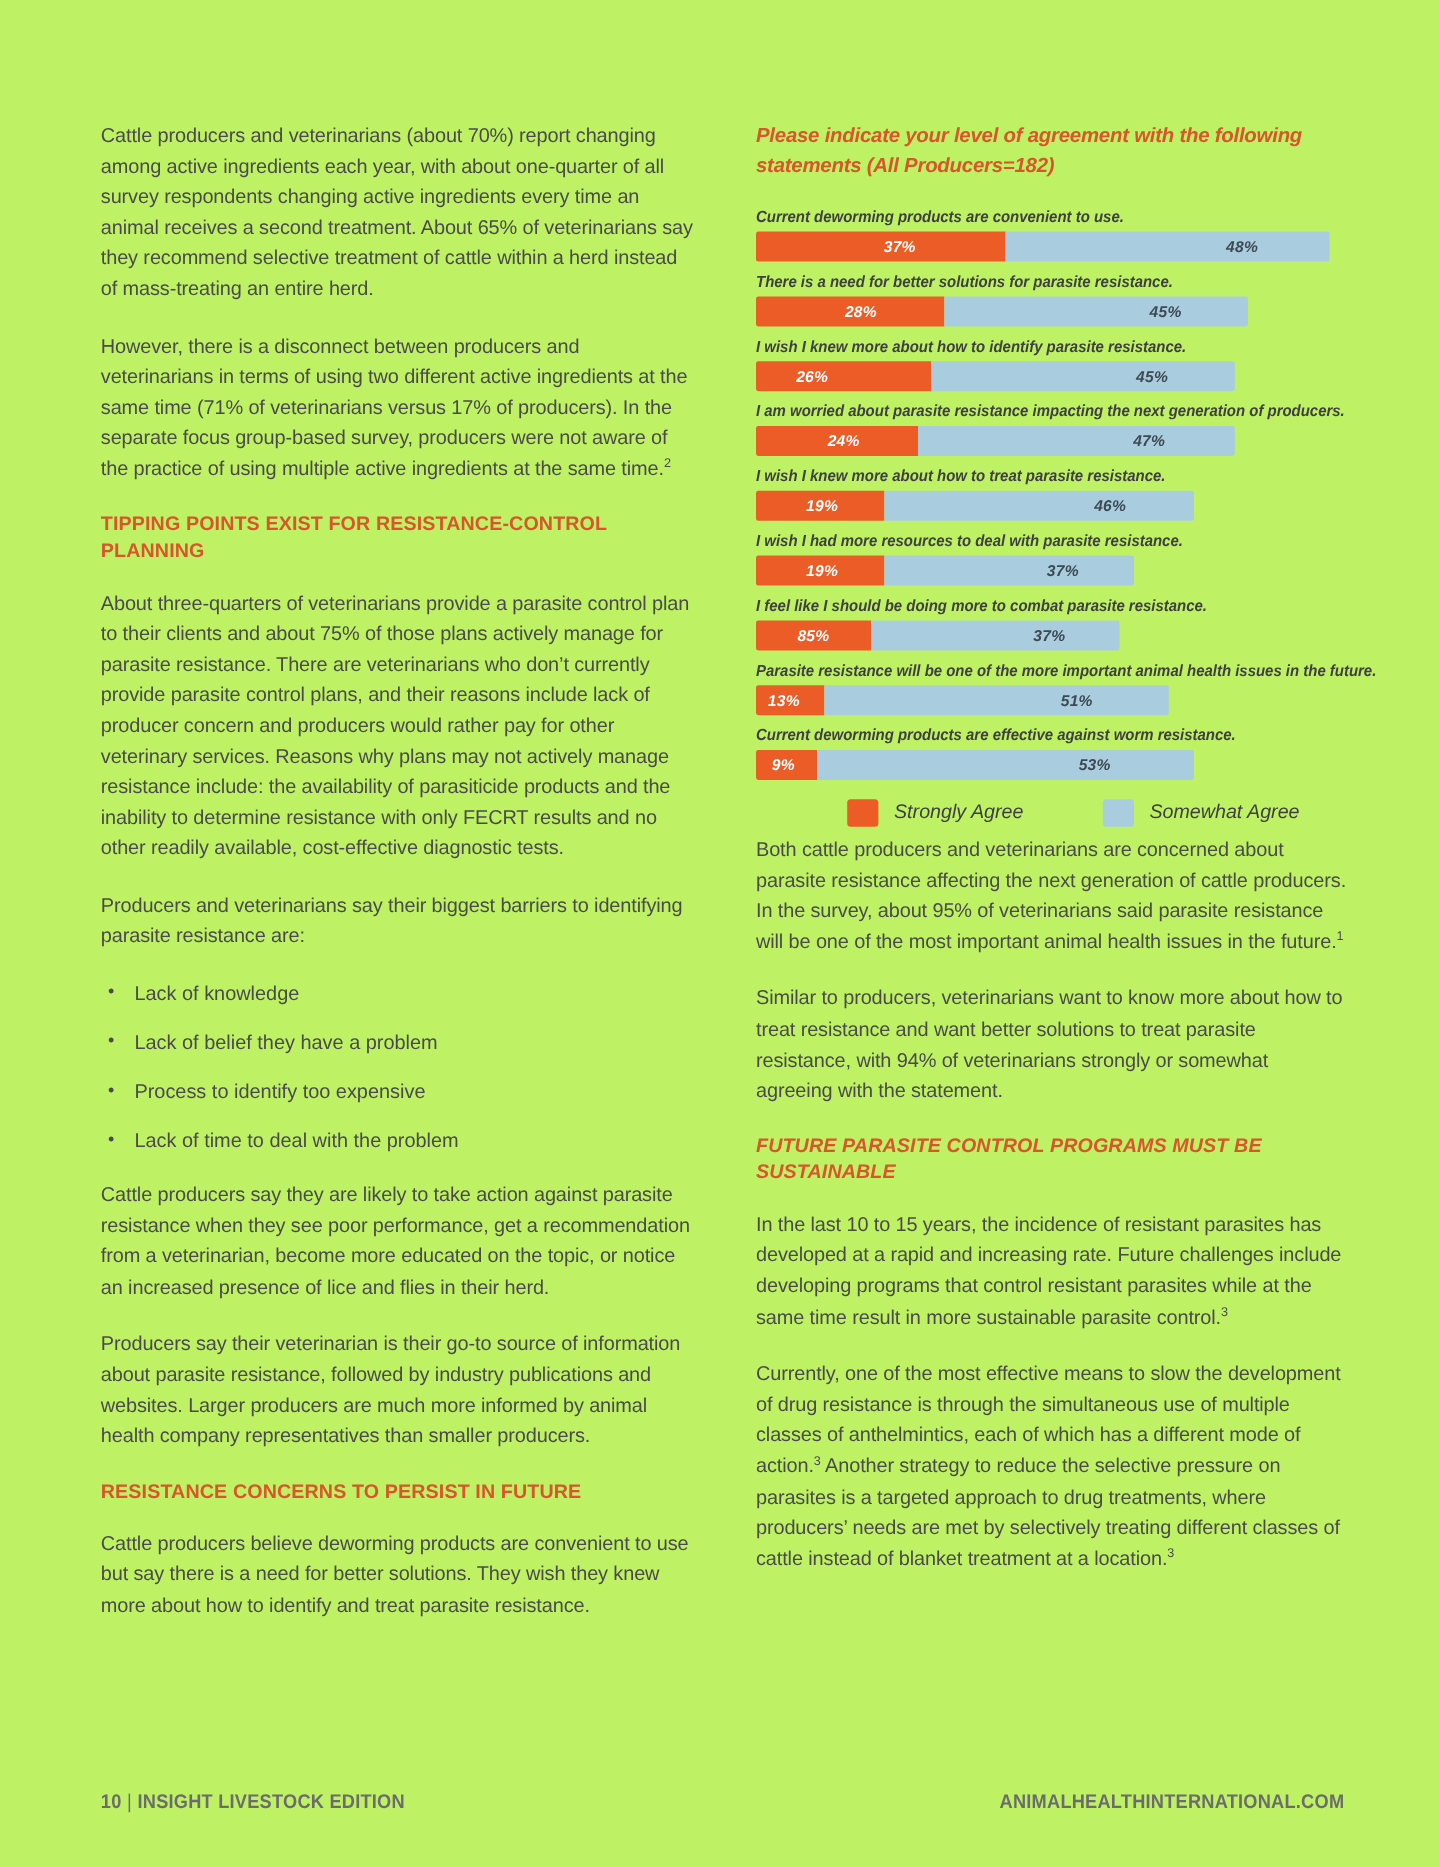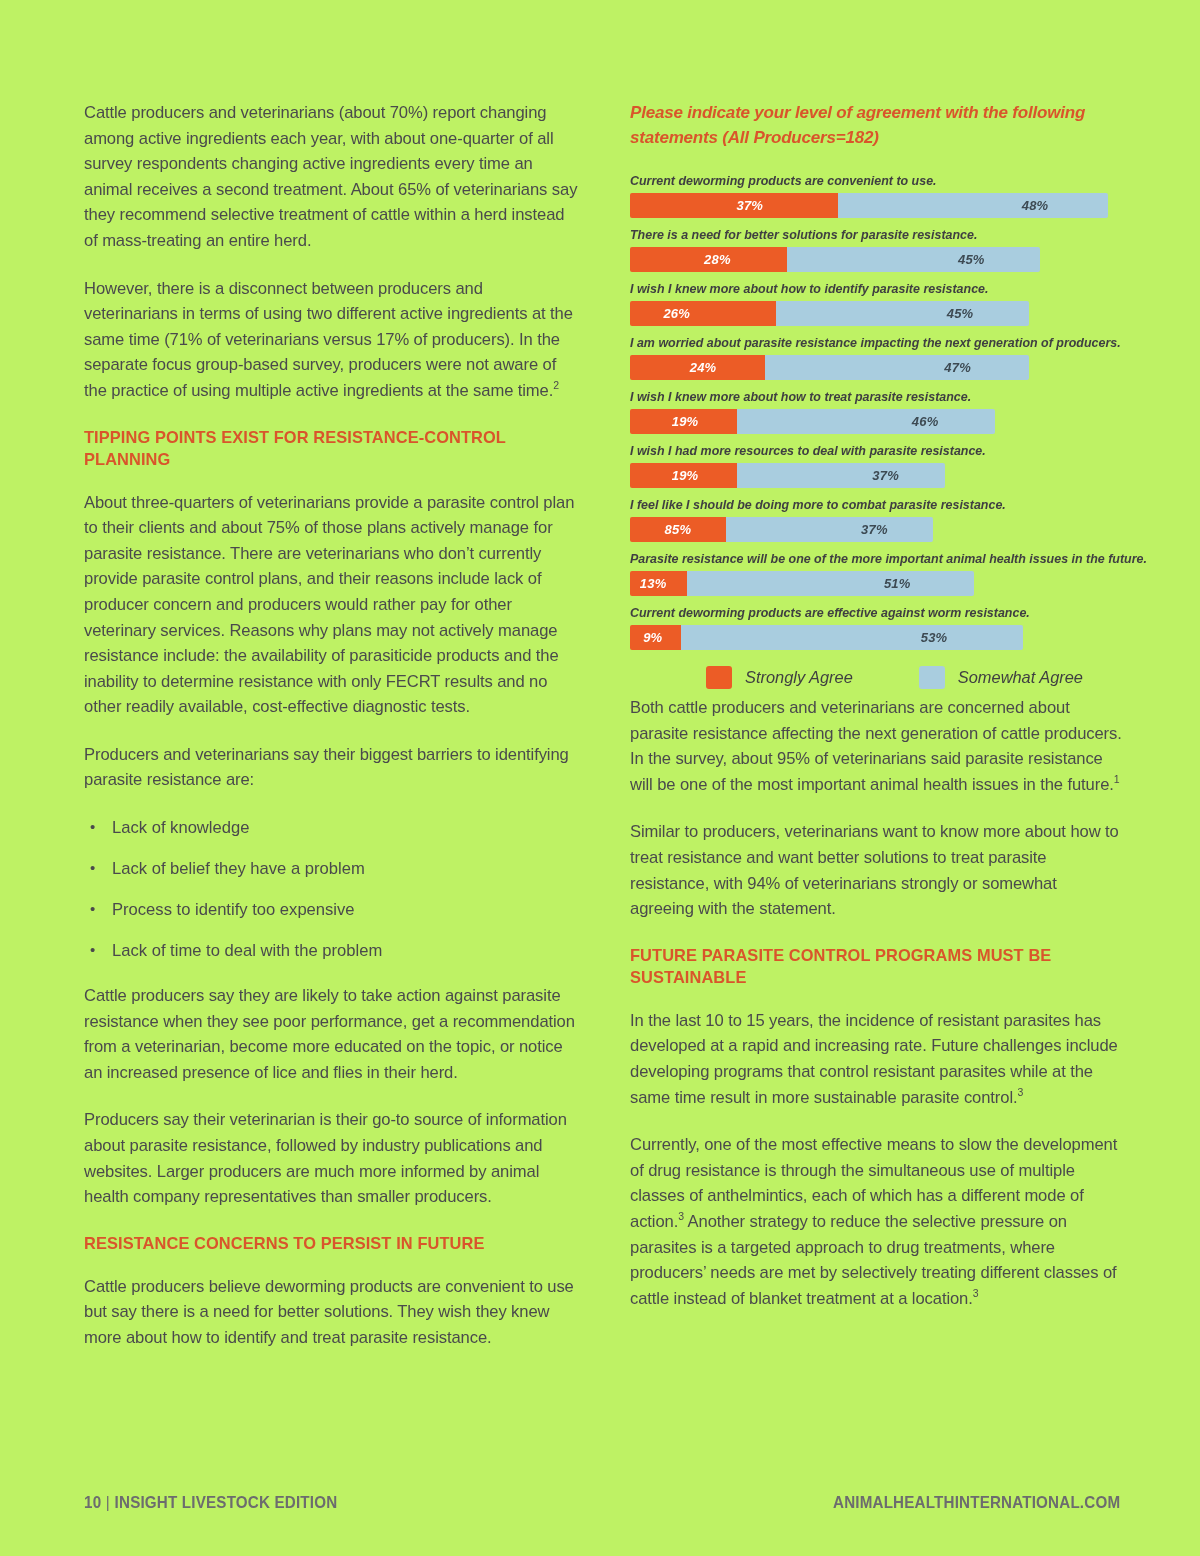--- a/index.html
+++ b/index.html
@@ -51,21 +51,21 @@
   h2.section-head {
     margin: 4px 0 20px 0;
     font-family: "Liberation Sans", sans-serif;
     font-size: 16.4px;
     font-weight: bold;
     line-height: 22px;
     color: #d9552b;
     letter-spacing: 0.1px;
     text-transform: uppercase;
   }
-  h2.section-head.tight { margin-top: 10px; }
+  h2.section-head.tight { margin-top: 10px; font-style: italic; }
 
   ul.bullets {
     margin: 0 0 20px 0;
     padding: 0;
     list-style: none;
   }
   ul.bullets li {
     position: relative;
     padding-left: 28px;
     margin-bottom: 16px;
@@ -326,21 +326,21 @@
                   <span class="seg-val">51%</span>
                 </div>
               </div>
             </div>
             <div class="bar-group">
               <div class="bar-label">Current deworming products are effective against worm resistance.</div>
               <div class="bar-track">
                 <div class="seg seg-strong" style="width: 50.58px;">
                   <span class="seg-val">9%</span>
                 </div>
-                <div class="seg seg-somewhat" style="width: 342px;">
+                <div class="seg seg-somewhat" style="width: 314px;">
                   <span class="seg-val">53%</span>
                 </div>
               </div>
             </div>
           </div>
 
         <div class="legend">
           <div class="legend-item">
             <span class="legend-swatch strong"></span>
             <span class="legend-text">Strongly Agree</span>

